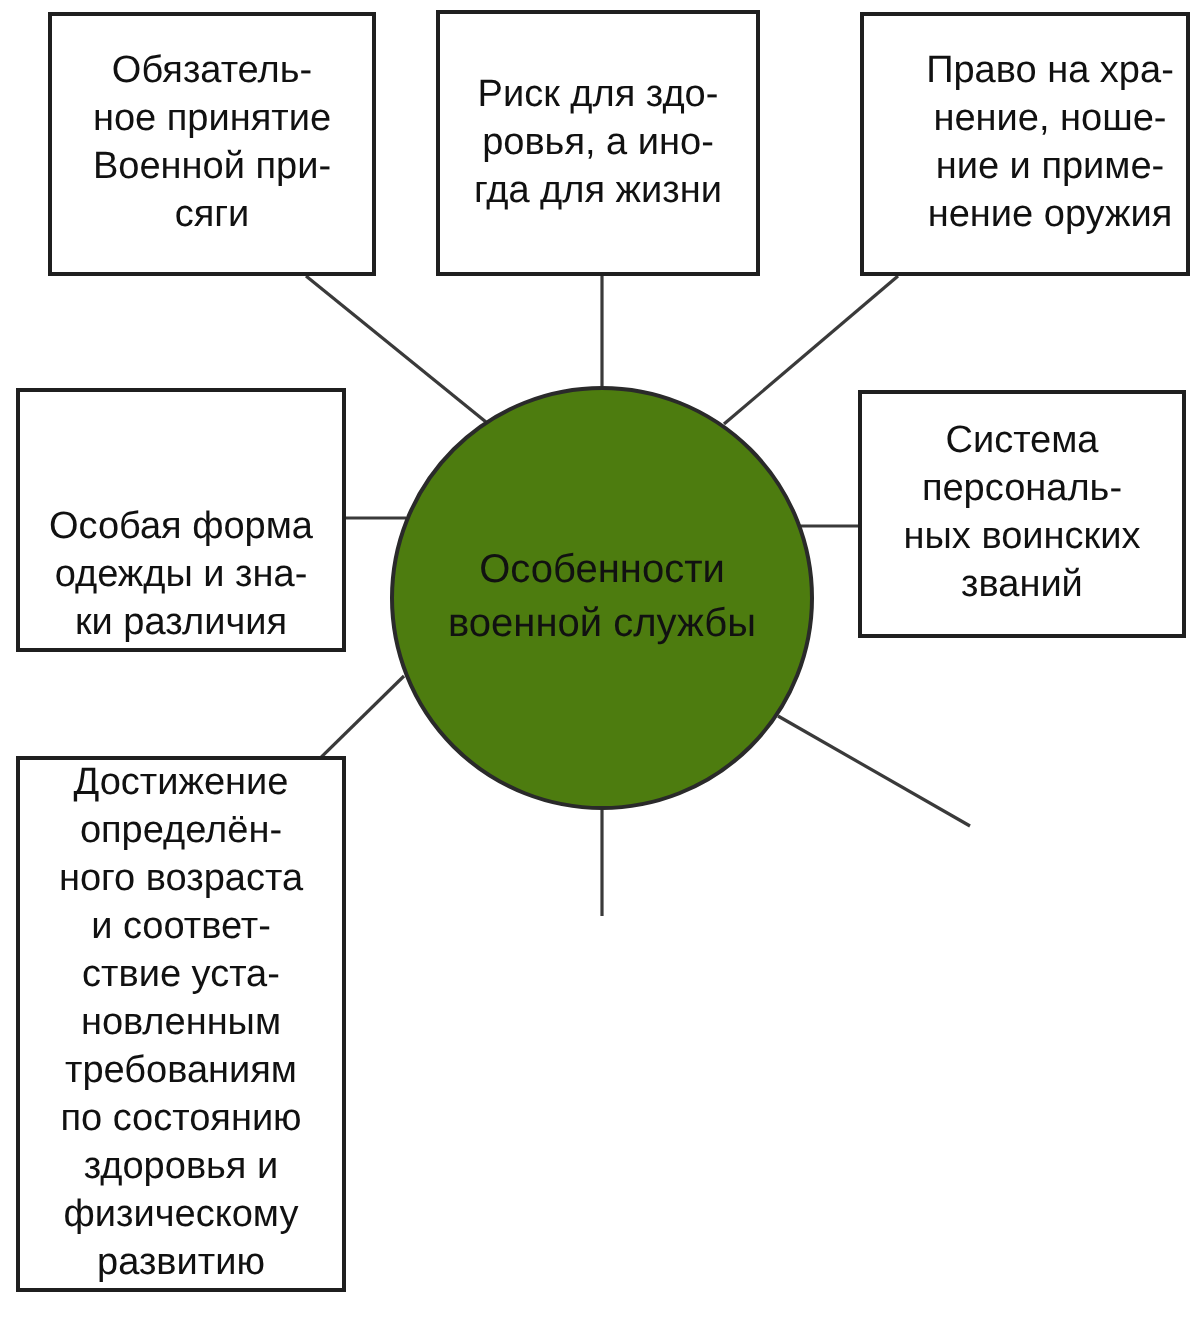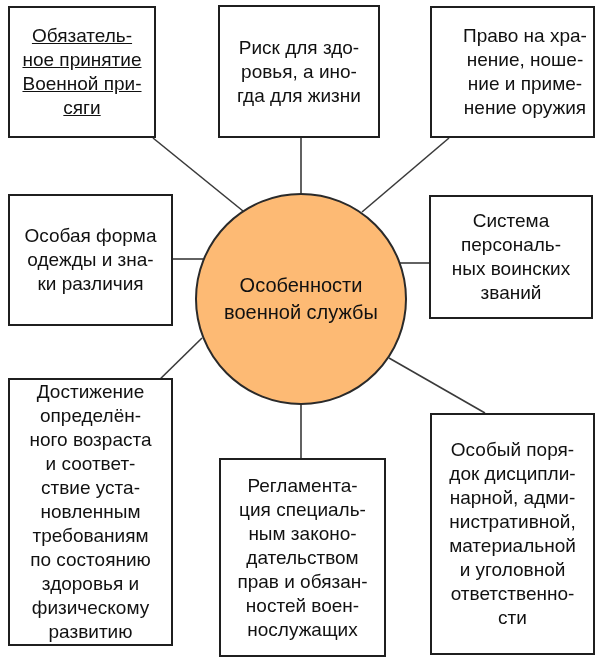--- a/index.html
+++ b/index.html
@@ -45,34 +45,34 @@
   }
   .hub {
     position: absolute;
     left: 195px;
     top: 193px;
     width: 212px;
     height: 212px;
     box-sizing: border-box;
     border: 2px solid #2a2a2a;
     border-radius: 50%;
-    background: #fdba74;
+    background: #4d7c0f;
     display: flex;
     align-items: center;
     justify-content: center;
     z-index: 1;
   }
   .hub .label {
     font-size: 20px;
     line-height: 27px;
   }
-  #node-oath            { left: 8px;   top: 6px;   width: 148px; height: 132px; text-decoration: underline; }
+  #node-oath            { left: 24px;   top: 6px;   width: 164px; height: 132px; }
   #node-health-risk     { left: 218px; top: 5px;   width: 162px; height: 133px; }
   #node-weapon-right    { left: 430px; top: 6px;   width: 165px; height: 132px; padding-left: 25px; }
-  #node-uniform         { left: 8px;   top: 194px; width: 165px; height: 132px; }
+  #node-uniform         { left: 8px;   top: 194px; width: 165px; height: 132px; align-items: flex-end; }
   #node-ranks           { left: 429px; top: 195px; width: 164px; height: 124px; }
   #node-age-health      { left: 8px;   top: 378px; width: 165px; height: 268px; }
   #node-legal-regulation{ left: 219px; top: 458px; width: 167px; height: 199px; }
   #node-responsibility  { left: 430px; top: 413px; width: 165px; height: 242px; }
 </style>
 </head>
 <body>
 
 <div class="stage">
 
@@ -134,34 +134,15 @@
 и соответ-
 ствие уста-
 новленным
 требованиям
 по состоянию
 здоровья и
 физическому
 развитию</span>
   </div>
 
-  <div class="node" id="node-legal-regulation">
-    <span class="label">Регламента-
-ция специаль-
-ным законо-
-дательством
-прав и обязан-
-ностей воен-
-нослужащих</span>
-  </div>
 
-  <div class="node" id="node-responsibility">
-    <span class="label">Особый поря-
-док дисципли-
-нарной, адми-
-нистративной,
-материальной
-и уголовной
-ответственно-
-сти</span>
-  </div>
 
 </div>
 
 </body></html>

